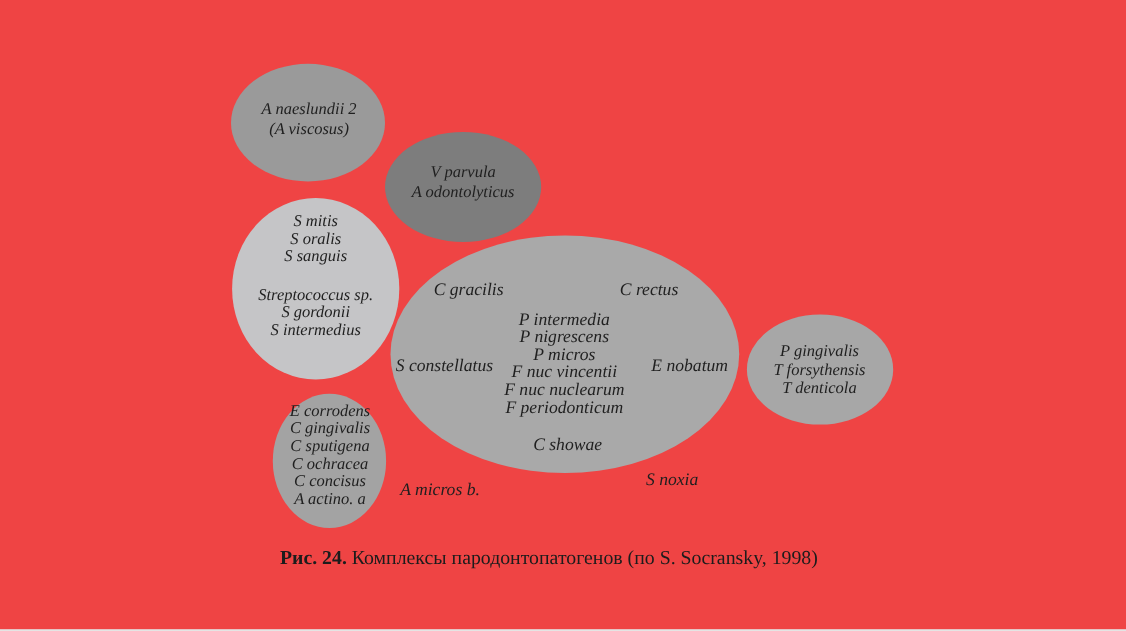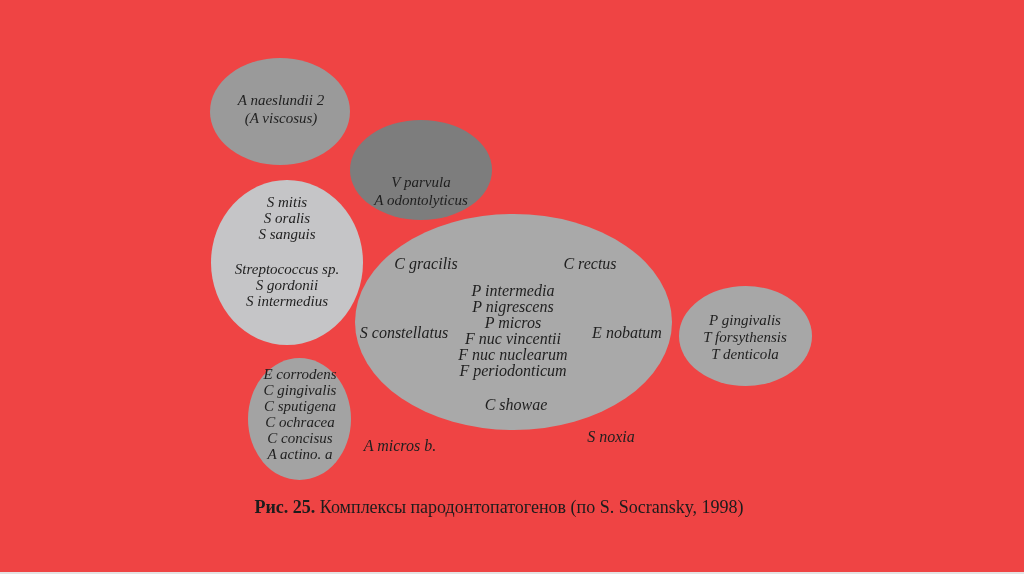--- a/index.html
+++ b/index.html
@@ -44,21 +44,21 @@
     color: #1f1f1f;
     text-align: center;
   }
   .fs15 { font-size: 15px; }
   .fs16 { font-size: 16px; }
   .lh16 { line-height: 16px; }
   .lh17 { line-height: 17px; }
   .lh18 { line-height: 18px; }
 
   .t-actinomyces { left: 281px; top: 109px; }
-  .t-purple      { left: 421px; top: 166px; margin-top: 25px; }
+  .t-purple      { left: 421px; top: 166px; }
   .t-yellow      { left: 287px; top: 251px; }
   .t-yellow .grp2 { margin-top: 19px; }
   .t-green       { left: 300px; top: 414px; }
   .t-red         { left: 745px; top: 337px; }
 
   .t-cgracilis      { left: 426px; top: 264px; }
   .t-crectus        { left: 590px; top: 264px; }
   .t-centerstack    { left: 513px; top: 331px; }
   .t-sconstellatus  { left: 404px; top: 333px; }
   .t-enobatum       { left: 627px; top: 333px; }
@@ -135,17 +135,17 @@
     <div>C sputigena</div>
     <div>C ochracea</div>
     <div>C concisus</div>
     <div>A actino. a</div>
   </div>
 
   <div class="lbl fs16 t-aactinob">A micros b.</div>
   <div class="lbl fs16 t-snoxia">S noxia</div>
 
   <div class="caption">
-    <span class="bold">Рис. 25.</span><span> Комплексы пародонтопатогенов (по S. Socransky, 1998)</span>
+    <span class="bold">Рис. 24.</span><span> Комплексы пародонтопатогенов (по S. Socransky, 1998)</span>
   </div>
 
   <div class="bottom-edge" style="background-color: rgb(228, 228, 228);"></div>
 </div>
 
 </body></html>

